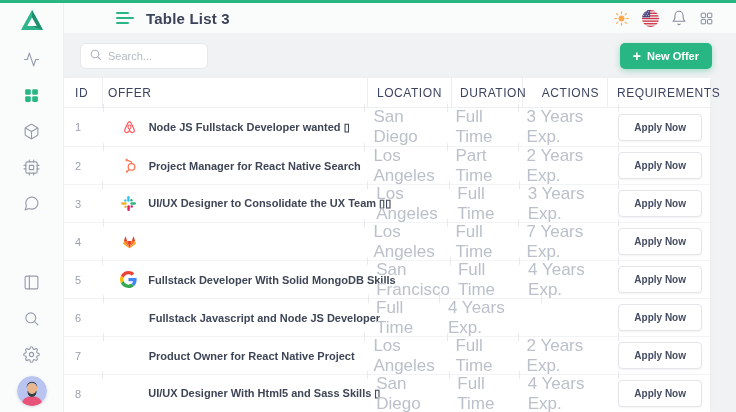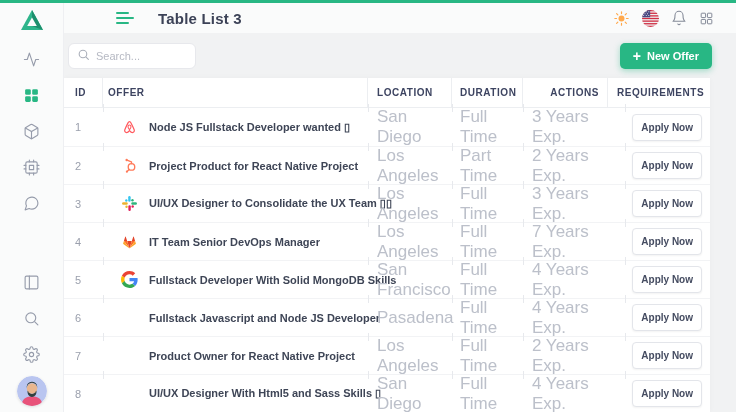--- a/index.html
+++ b/index.html
@@ -19,41 +19,41 @@
   .side-icon svg { width:17px; height:17px; }
   .side-icon.active { color:#28b784; }
   .side-bottom { margin-top:auto; display:flex; flex-direction:column; align-items:center; padding-bottom:6px; }
   .avatar { width:30px; height:30px; border-radius:50%; overflow:hidden; margin-top:4px; cursor:pointer;
             box-shadow:0 1px 3px rgba(0,0,0,.12); }
 
   
   .topbar { position:absolute; left:64px; right:0; top:3px; height:30px; background:#fafbfb;
             display:flex; align-items:center; padding:0 22px 0 52px; z-index:4; }
   .burger { display:flex; align-items:center; cursor:pointer; }
-  .page-title { font-size:15px; font-weight:bold; color:#3c4257; margin-left:24px; letter-spacing:.2px; }
+  .page-title { font-size:15px; font-weight:bold; color:#3c4257; margin-left:12px; letter-spacing:.2px; }
   .top-icons { margin-left:auto; display:flex; align-items:center; gap:12px; }
   .top-icon { display:flex; align-items:center; justify-content:center; color:#848a98; cursor:pointer; }
 
   
   .content { position:absolute; left:64px; top:33px; right:0; bottom:0; background:#f1f2f3; }
   .toolbar { position:relative; height:45px; }
-  .search { position:absolute; left:4px; top:10px; width:128px; height:26px; background:#fff;
+  .search { position:absolute; left:16px; top:10px; width:128px; height:26px; background:#fff;
             border:1px solid #e7e8ec; border-radius:6px; display:flex; align-items:center; padding:0 8px; gap:6px; }
   .search input { border:none; outline:none; flex:1; min-width:0; font-size:11px; color:#5a6071; background:transparent;
                   font-family:inherit; }
   .search input::placeholder { color:#b6b9c3; }
   .new-offer { position:absolute; right:24px; top:10px; height:26px; background:#28b784; color:#fff; border:none;
                border-radius:5px; font-size:11px; font-weight:bold; display:flex; align-items:center; gap:6px;
                padding:0 13px; box-shadow:0 2px 6px rgba(40,183,132,.4); cursor:pointer; font-family:inherit; }
   .plus { font-size:14px; font-weight:bold; line-height:1; margin-top:-1px; }
 
   
   .card { width:646px; height:334px; background:#fff; box-shadow:0 0 6px rgba(0,0,0,.03); }
   .thead { display:flex; height:30px; border-bottom:1px solid #eceef1; }
-  .th { display:flex; align-items:center; font-size:10px; font-weight:bold; letter-spacing:.55px;
+  .th { display:flex; align-items:center; font-size:12px; font-weight:normal; letter-spacing:.55px;
         color:#3d4461; border-right:1px solid #eceef1; text-transform:uppercase; }
   .th:last-child { border-right:none; }
 
   .c-id  { width:39px;  padding-left:11px; }
   .c-offer{ width:265px; }
   .th.c-offer { padding-left:5px; }
   .c-loc { width:84px;  padding-left:9px; }
   .c-dur { width:71px;  padding-left:8px; }
   .c-req { width:102px; padding-left:9px; }
   .c-act { flex:1; justify-content:flex-end; padding-right:8px; }
@@ -62,21 +62,21 @@
   .tr:first-child { border-top:none; }
   .cell { display:flex; align-items:center; height:100%; position:relative; }
   .cell + .cell::before { content:""; position:absolute; left:0; top:-4px; width:1px; height:8px; background:#e7e9ed; }
   .tr .c-offer { padding-left:18px; }
   .idtxt { font-size:11px; color:#9ba0ad; }
   .brand { width:17px; height:17px; display:flex; align-items:center; justify-content:center; margin-right:11px; flex:none; }
   .brand svg { width:17px; height:17px; }
   .title { font-size:11px; font-weight:bold; color:#3e4556; white-space:nowrap;text-align:right; }
   .muted { font-size:17px; color:#bcc0ca; }
   .apply { background:#fff; border:1px solid #e3e5ea; border-radius:4px; font-size:10px; font-weight:bold;
-           color:#454c61; padding:7px 8px; cursor:pointer; box-shadow:0 1px 2px rgba(0,0,0,.05);
+           color:#454c61; padding:7px 15px; cursor:pointer; box-shadow:0 1px 2px rgba(0,0,0,.05);
            font-family:inherit; white-space:nowrap; }
 </style>
 </head>
 <body>
 
 <div class="app">
   <div class="topline"></div>
 
   <aside class="sidebar">
     <div class="logo">
@@ -283,21 +283,21 @@
                 <svg viewBox="0 0 24 24">
                   <g fill="none" stroke="#FF7A59" stroke-width="1.9" stroke-linecap="round">
                     <circle cx="14.8" cy="14" r="4.6"></circle>
                     <path d="M14.8 9.4V7L9.3 4.8"></path>
                     <path d="M11.4 17.6 9 20"></path>
                   </g>
                   <circle cx="8" cy="4.2" r="1.7" fill="#FF7A59"></circle>
                   <circle cx="8.3" cy="20.7" r="1.5" fill="#FF7A59"></circle>
                 </svg>
               </span>
-      <span class="title">Project Product for React Native Project</span>
+      <span class="title">Project Manager for React Native Search</span>
     </div>
     <div class="cell c-loc muted loc">Los Angeles</div>
     <div class="cell c-dur muted dur">Part Time</div>
     <div class="cell c-req muted req">2 Years Exp.</div>
     <div class="cell c-act">
       <button class="apply">Apply Now</button>
     </div>
   </div>
 
   <div class="tr">
@@ -333,21 +333,20 @@
             </div>
     <div class="cell c-offer">
       <span class="brand">
                 <svg viewBox="0 0 24 24">
                   <path fill="#E24329" d="M12 21.5 8.7 11.3h6.6z"></path>
                   <path fill="#FC6D26" d="M12 21.5 8.7 11.3H4.1zM12 21.5l3.3-10.2h4.6z"></path>
                   <path fill="#FCA326" d="M4.1 11.3 3 14.7a.8.8 0 0 0 .3.9l8.7 6.3zM19.9 11.3l1.1 3.4a.8.8 0 0 1-.3.9L12 21.9z"></path>
                   <path fill="#E24329" d="M4.1 11.3h4.6l-2-6.1a.4.4 0 0 0-.76 0zM19.9 11.3h-4.6l2-6.1a.4.4 0 0 1 .76 0z"></path>
                 </svg>
               </span>
-      <span class="title">IT Team Senior DevOps Manager</span>
     </div>
     <div class="cell c-loc muted loc">Los Angeles</div>
     <div class="cell c-dur muted dur">Full Time</div>
     <div class="cell c-req muted req">7 Years Exp.</div>
     <div class="cell c-act">
       <button class="apply">Apply Now</button>
     </div>
   </div>
 
   <div class="tr">
@@ -374,21 +373,20 @@
   </div>
 
   <div class="tr">
     <div class="cell c-id">
               <span class="idtxt">6</span>
             </div>
     <div class="cell c-offer">
       <span class="brand"></span>
       <span class="title">Fullstack Javascript and Node JS Developer</span>
     </div>
-    <div class="cell c-loc muted loc">Pasadena</div>
     <div class="cell c-dur muted dur">Full Time</div>
     <div class="cell c-req muted req">4 Years Exp.</div>
     <div class="cell c-act">
       <button class="apply">Apply Now</button>
     </div>
   </div>
 
   <div class="tr">
     <div class="cell c-id">
               <span class="idtxt">7</span>

